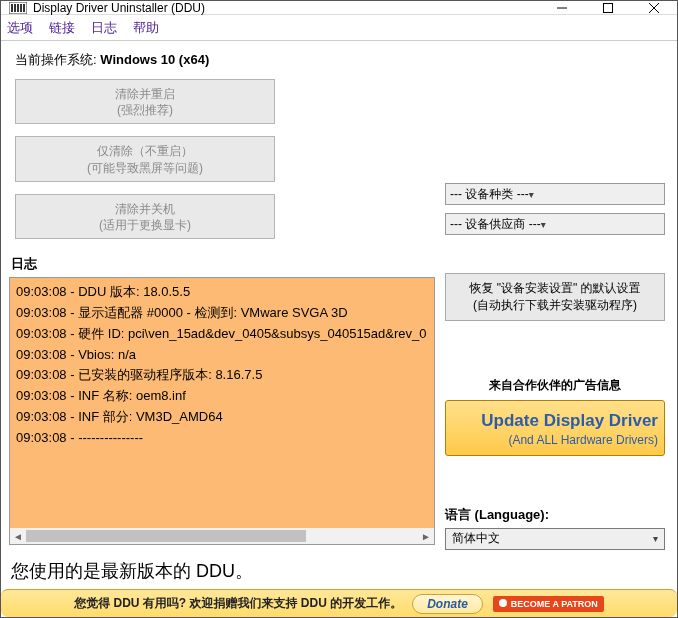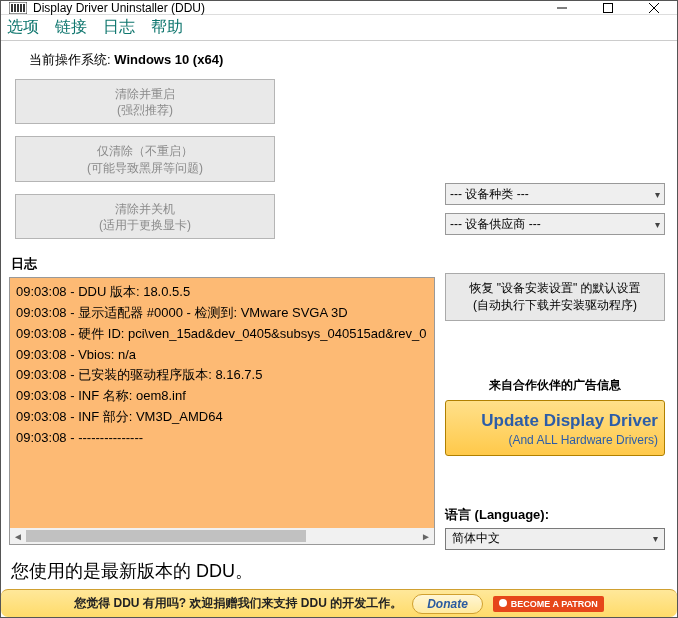--- a/index.html
+++ b/index.html
@@ -3,36 +3,36 @@
 <meta charset="utf-8">
 <style>
 * { box-sizing: border-box; margin: 0; padding: 0; }
 body { font-family: "Microsoft YaHei", "Segoe UI", Tahoma, sans-serif; font-size: 12px; background: #fff; width: 678px; height: 618px; overflow: hidden; border: 1px solid #555; display: flex; flex-direction: column; }
 .titlebar { height: 14px; background: #fff; display: flex; align-items: center; padding: 0 0 0 8px; border-bottom: 1px solid #ddd; }
 .titlebar .ticon { width: 18px; height: 14px; margin-right: 6px; display:flex; align-items:center; justify-content:center;}
 .titlebar .title { flex: 1; font-size: 12px; color: #000; }
 .winbtns { display: flex; }
 .winbtn { width: 46px; height: 30px; display: flex; align-items: center; justify-content: center; font-size: 14px; color: #000; }
 .menubar { height: 26px; background: #fff; display: flex; align-items: center; padding: 0 6px; border-bottom: 1px solid #ccc; gap: 16px; }
-.menubar .mitem { font-size: 16px; color: #0f766e; }
+.menubar .mitem { font-size: 13px; color: #4c1d95; }
 .content { flex: 1; display: flex; padding: 10px 12px 0 8px; gap: 0; overflow: hidden; }
 .left { flex: 1; display: flex; flex-direction: column; min-width: 0; }
-.osline { font-size: 13px; margin: 0 0 10px 20px; }
+.osline { font-size: 13px; margin: 0 0 10px 6px; }
 .osline .osval { font-weight: bold; }
 .bigbtn { width: 260px; margin: 0 0 12px 6px; border: 1px solid #b5b5b5; background: #e9e9e9; color: #8a8a8a; text-align: center; padding: 6px 0 5px; line-height: 1.35; font-size: 12px; }
 .section-label { font-size: 13px; font-weight: bold; margin: 4px 0 4px 2px; }
 .logbox { flex: 1; border: 1px solid #999; background: #fdba74; overflow: hidden; position: relative; min-height: 0; margin-bottom: 8px; }
 .loglines { position:absolute; top:0; left:0; right:0; bottom:16px; padding: 4px 6px; white-space: nowrap; overflow: hidden; font-size: 13px; line-height: 1.6; }
 .hscroll { position:absolute; left:0; right:0; bottom:0; height:16px; background:#f1f1f1; display:flex; align-items:center; }
 .hscroll .sbtn { width:16px; height:16px; display:flex; align-items:center; justify-content:center; color:#666; font-size:10px;}
 .hscroll .track { flex:1; height:16px; position:relative; }
 .hscroll .thumb { position:absolute; left:0; top:2px; height:12px; width:280px; background:#c1c1c1; }
 .right { width: 230px; display: flex; flex-direction: column; padding-left: 10px; }
 .rspacer1 { height: 132px; }
-.rselect { width: 100%; height: 22px; border: 1px solid #999; background: #efefef; font-size: 12px; padding: 2px 4px; margin-bottom: 8px; display:flex; align-items:center; justify-content:space-between; }
+.rselect { width: 100%; height: 22px; border: 1px solid #999; background: #efefef; font-size: 12px; padding: 2px 4px; margin-bottom: 8px; display:flex; align-items:center; justify-content:flex-start; }
 .rselect .arrow { color:#444; font-size:10px;}
 .rbtn { border: 1px solid #aaa; background: #e9e9e9; text-align: center; padding: 6px 4px; font-size: 12px; line-height: 1.4; margin-top: 30px; }
 .adlabel { text-align: center; font-weight: bold; font-size: 12px; margin-top: 56px; margin-bottom: 6px; }
 .updatebtn { border: 1px solid #b08000; background: linear-gradient(#ffe08a, #ffc94a); text-align: right; padding: 10px 6px 8px; border-radius: 3px; }
 .updatebtn .l1 { color: #2c5da8; font-weight: bold; font-size: 17px; }
 .updatebtn .l2 { color: #2c5da8; font-size: 12px; margin-top: 2px; }
 .langlabel { font-weight: bold; font-size: 13px; margin-top: 50px; margin-bottom: 4px; }
 .langsel { width: 100%; height: 22px; border: 1px solid #7a7a7a; background: #efefef; font-size: 12px; padding: 2px 6px; display:flex; align-items:center; justify-content:space-between;}
 .langsel .arrow{color:#444; font-size:10px;}
 .statusline { padding: 6px 10px; font-size: 18px; border-top: 0px solid #ddd; }

